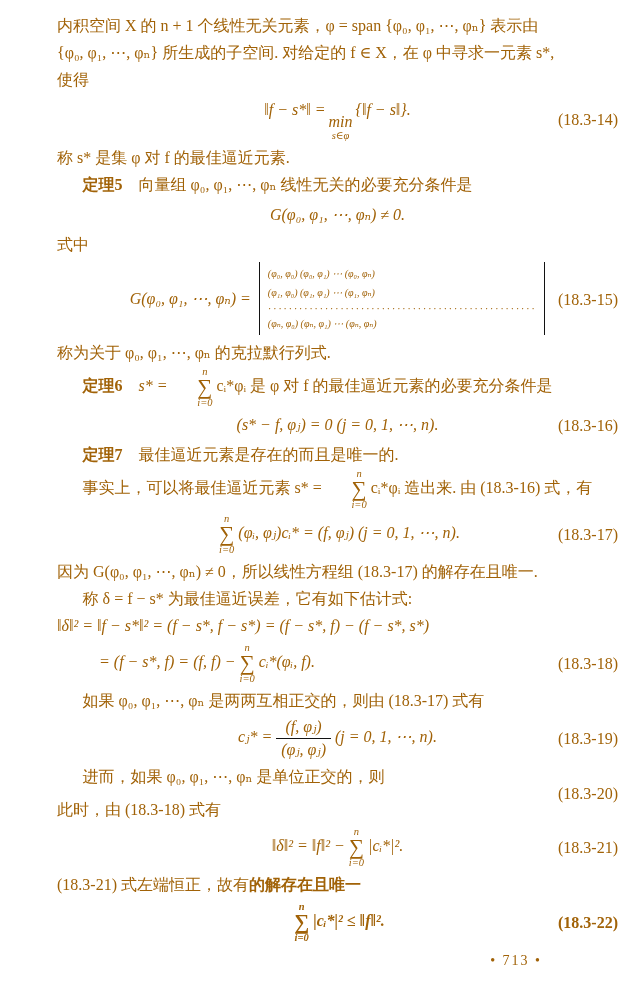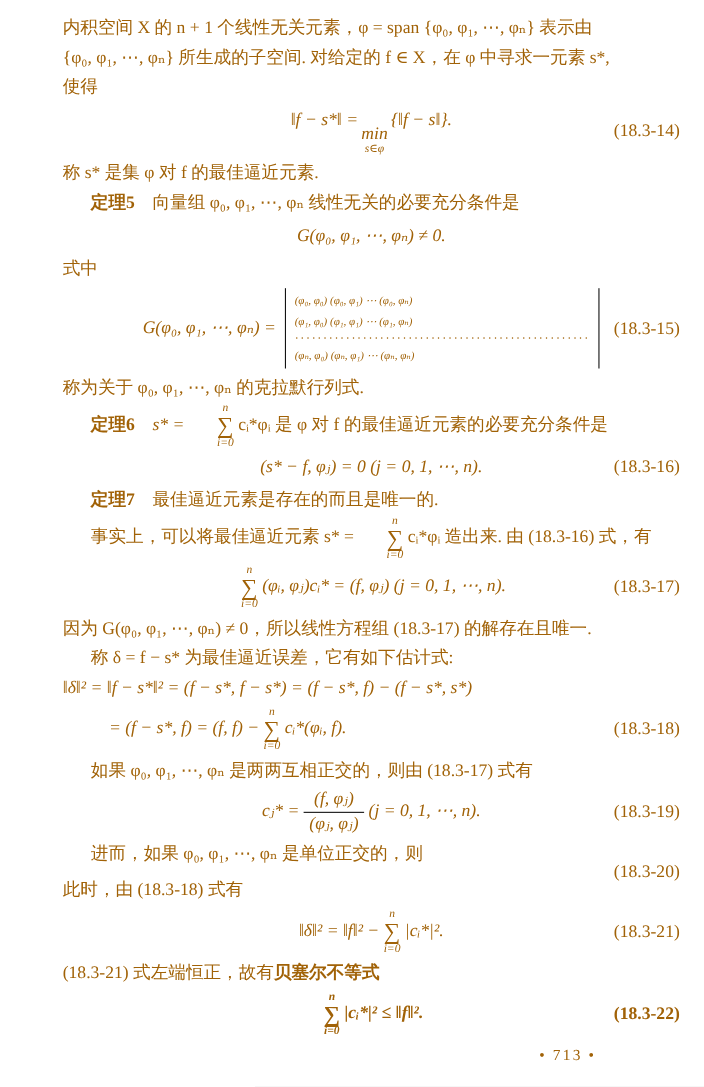--- a/index.html
+++ b/index.html
@@ -139,21 +139,21 @@
 
   <div class="eq">
     <span class="eqbody mi"><span>‖δ‖² = ‖f‖² −</span><span class="sum">
           <span class="lim">n</span>
           <span class="sig">∑</span>
           <span class="lim">i=0</span>
         </span><span>|cᵢ*|².</span></span>
     <span class="eqno">(18.3-21)</span>
   </div>
 
-  <p class="line outdent"><span>(18.3-21) 式左端恒正，故有</span><span class="b">贝塞尔不等式</span></p>
+  <p class="line outdent"><span>(18.3-21) 式左端恒正，故有</span><span class="b">的解存在且唯一</span></p>
 
   <div class="eq">
     <span class="eqbody mi b"><span class="sum">
           <span class="lim">n</span>
           <span class="sig">∑</span>
           <span class="lim">i=0</span>
         </span><span>|cᵢ*|² ≤ ‖f‖².</span></span>
     <span class="eqno b">(18.3-22)</span>
   </div>
 

